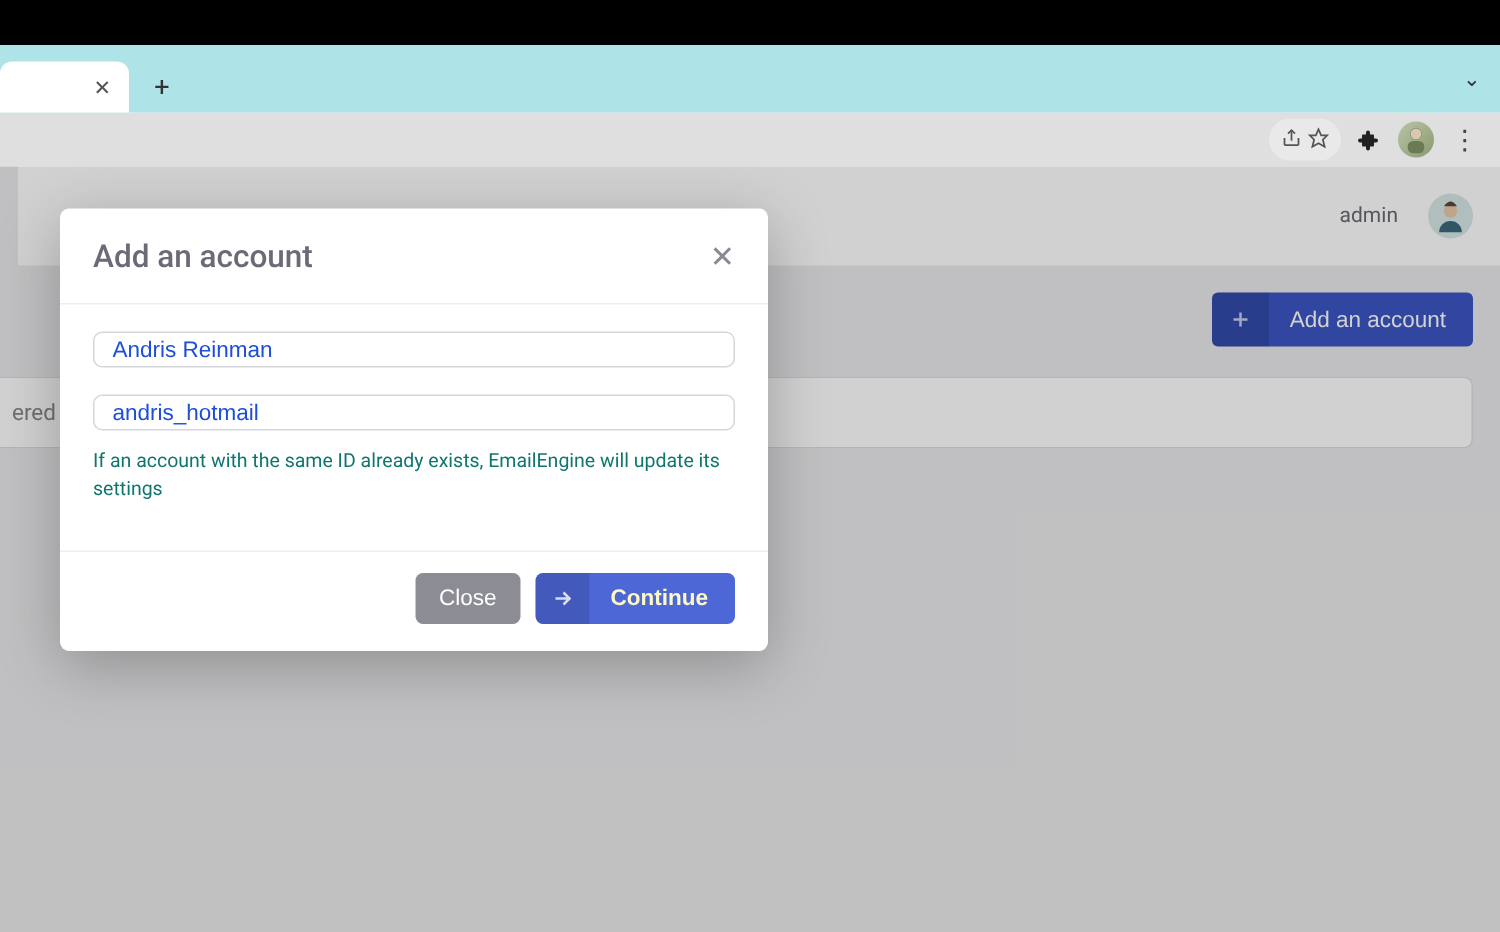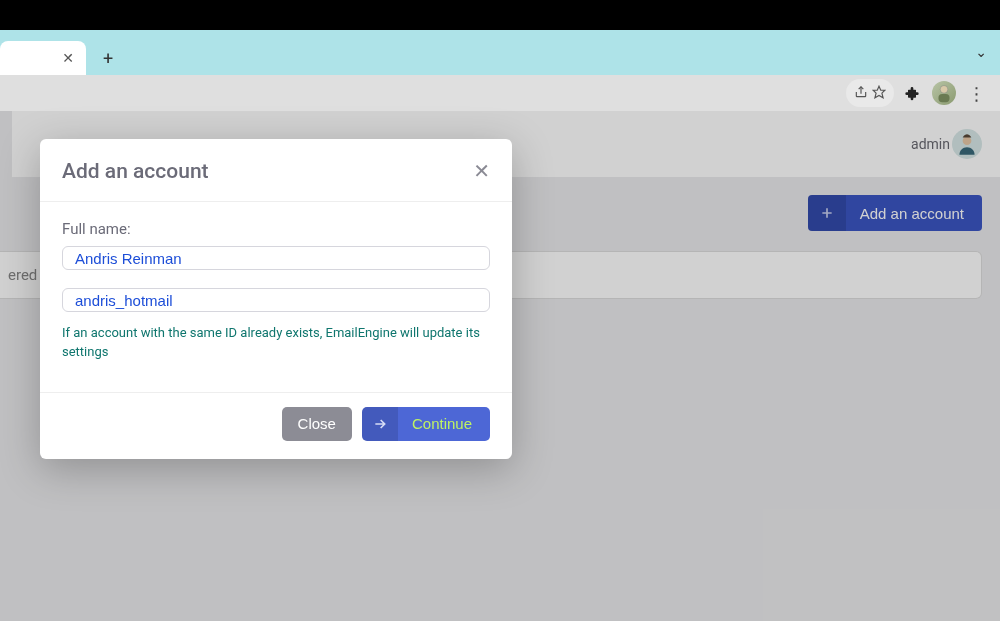--- a/index.html
+++ b/index.html
@@ -15,21 +15,21 @@
   .browser-addr-bar { background: #dfdfdf; height: 36px; display: flex; align-items: center; justify-content: flex-end; padding: 0 10px; gap: 4px; }
   .addr-icon-wrap { width: 28px; height: 28px; display: flex; align-items: center; justify-content: center; color: #444; cursor: pointer; }
   .addr-icon-wrap.pill { background: #e9e9e9; border-radius: 14px; width: 48px; justify-content: space-around; padding: 0 6px; }
   .addr-avatar { width: 24px; height: 24px; border-radius: 50%; background: linear-gradient(135deg,#b8c4a6,#8a9a6f); display: flex; align-items: center; justify-content: center; overflow: hidden; }
   .addr-avatar svg { width: 22px; height: 22px; }
   .addr-kebab { font-size: 18px; letter-spacing: -1px; color: #444; }
   
   
   .app-area { position: relative; height: 510px; background: #ebebed; }
   .app-area::after {  content: ""; position: absolute; inset: 0; background: rgba(0,0,0,0.18); }
-  .app-topbar { height: 66px; background: #fff; display: flex; align-items: center; justify-content: flex-end; padding: 0 18px; gap: 2px; margin-left: 12px; }
+  .app-topbar { height: 66px; background: #fff; display: flex; align-items: center; justify-content: flex-end; padding: 0 18px; gap: 20px; margin-left: 12px; }
   .app-user { color: #6a6a72; font-size: 14px; }
   .app-avatar { width: 30px; height: 30px; border-radius: 50%; background: #d8e8e8; display:flex; align-items:center; justify-content:center; overflow:hidden; }
   .app-avatar svg { width: 26px; height: 26px; }
   .app-content { padding: 18px; position: relative; }
   .add-account-btn { position: absolute; right: 18px; top: 18px; background: #3b56c4; color: #fff; border: none; border-radius: 4px; height: 36px; padding: 0 18px 0 0; display: flex; align-items: center; font-size: 15px; cursor: pointer; }
   .add-account-btn .plus-box { background: rgba(0,0,0,0.12); height: 100%; width: 38px; display:flex; align-items:center; justify-content:center; margin-right: 14px; border-top-left-radius:4px; border-bottom-left-radius:4px; }
   .bg-input { position: absolute; left: 0; top: 74px; right: 18px; height: 48px; background: #fff; border: 1px solid #ddd; border-left: none; border-radius: 0 6px 6px 0; display: flex; align-items: center; padding-left: 8px; color: #888; font-size: 15px; }
   .bg-input .truncated { white-space: nowrap; }
   
   .modal-overlay { position: absolute; left: 0; right: 0; top: 111px; bottom: 0; display: block; z-index: 50; }
@@ -38,21 +38,21 @@
   .modal-title { font-size: 21px; font-weight: 500; color: #6b6b78; }
   .modal-close { font-size: 20px; color: #8a8a94; cursor: pointer; background:none; border:none; }
   .modal-body { padding: 18px 22px 24px 22px; }
   .field-label { font-size: 15px; color: #6b6b78; margin-bottom: 8px; display:block; }
   .text-input { width: 100%; height: 24px; border: 1px solid #d6d6dd; border-radius: 6px; padding: 0 12px; font-size: 15px; color: #1d4ed8; outline: none; }
   .field-group { margin-bottom: 18px; }
   .help-text { font-size: 13px; color: #0f766e; margin-top: 12px; line-height: 1.45; }
   .modal-footer { border-top: 1px solid #eee; padding: 14px 22px 18px 22px; display: flex; justify-content: flex-end; gap: 10px; align-items: center; }
   .btn { border: none; border-radius: 5px; height: 34px; font-size: 15px; cursor: pointer; display:flex; align-items:center; }
   .btn-close { background: #8c8c95; color: #fff; padding: 0 16px; }
-  .btn-continue { background: #4d67d6; color: #bef264; padding: 0 18px 0 0; }
+  .btn-continue { background: #4d67d6; color: #fef9c3; padding: 0 18px 0 0; font-weight: bold; }
   .btn-continue .arrow-box { background: rgba(0,0,0,0.12); height: 100%; width: 36px; display:flex; align-items:center; justify-content:center; margin-right: 14px; border-top-left-radius:5px; border-bottom-left-radius:5px; }
 </style>
 </head>
 <body>
 
 <div class="browser-top-black"></div>
 <div class="browser-tabs-bar">
   <div class="browser-tab">
     <span class="tab-close">✕</span>
   </div>
@@ -122,21 +122,20 @@
 <div class="modal-overlay">
   <div class="modal">
     <div class="modal-header">
       <div class="modal-title">Add an account</div>
       <button class="modal-close">
         <span>✕</span>
       </button>
     </div>
     <div class="modal-body">
       <div class="field-group">
-        <label class="field-label">Full name:</label>
         <input class="text-input" type="text" value="Andris Reinman" style="">
       </div>
       <div class="field-group" style="margin-bottom:6px">
         <input class="text-input" type="text" value="andris_hotmail" style="">
         <div class="help-text">If an account with the same ID already exists, EmailEngine will update its settings</div>
       </div>
     </div>
     <div class="modal-footer">
       <button class="btn btn-close">
         <span>Close</span>

